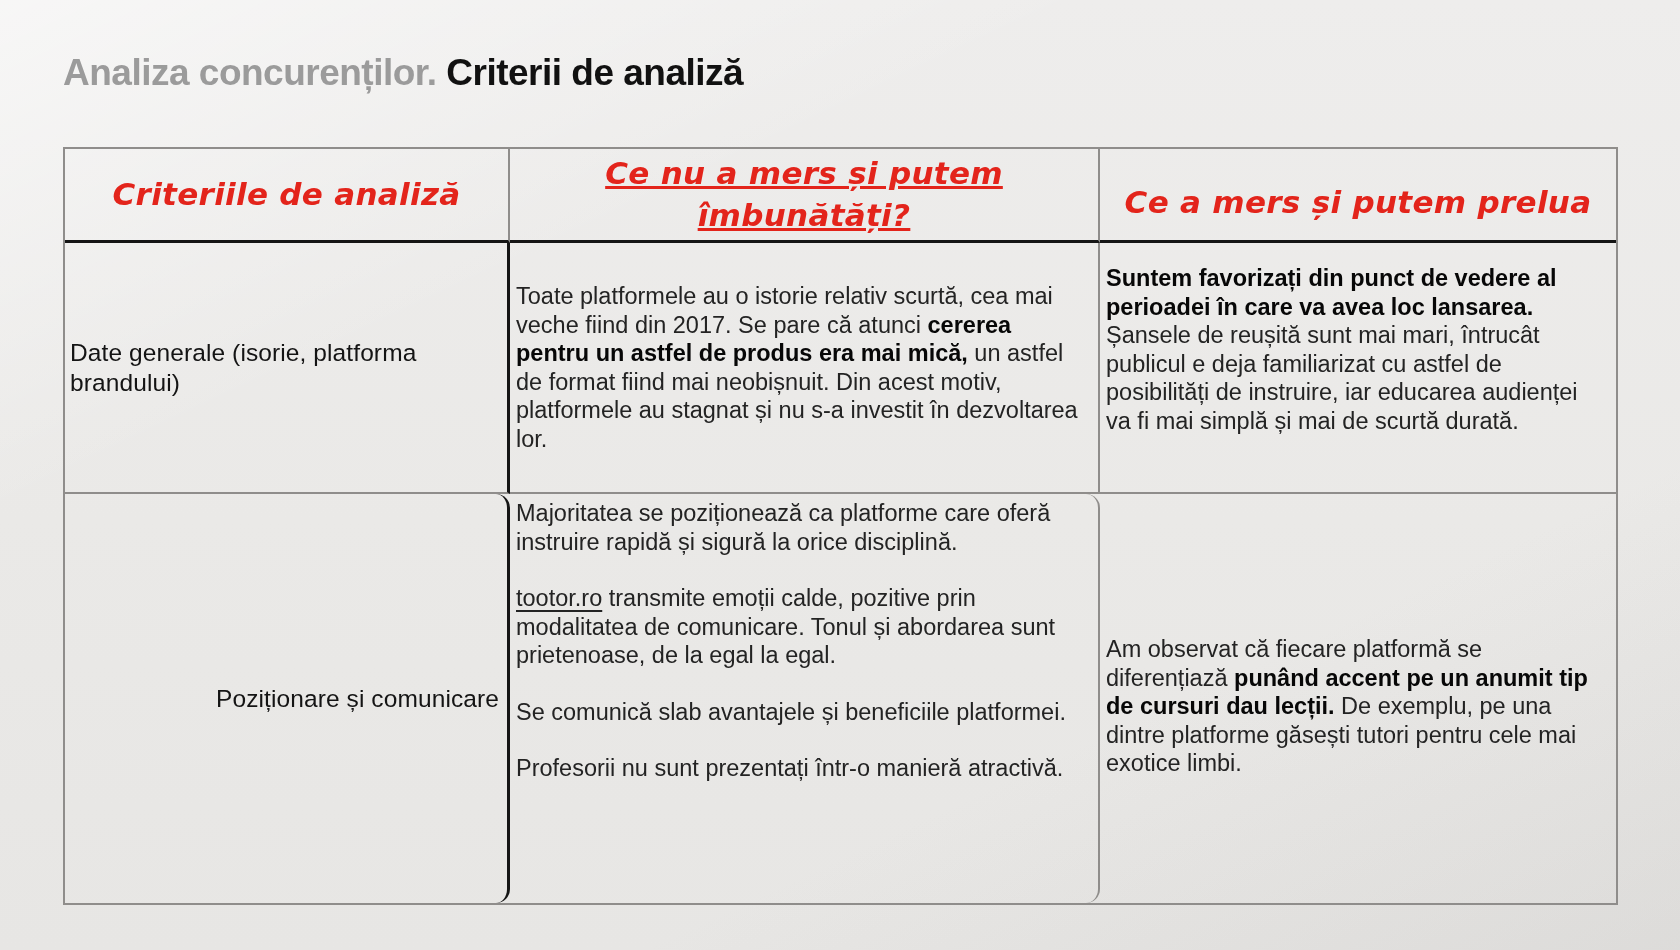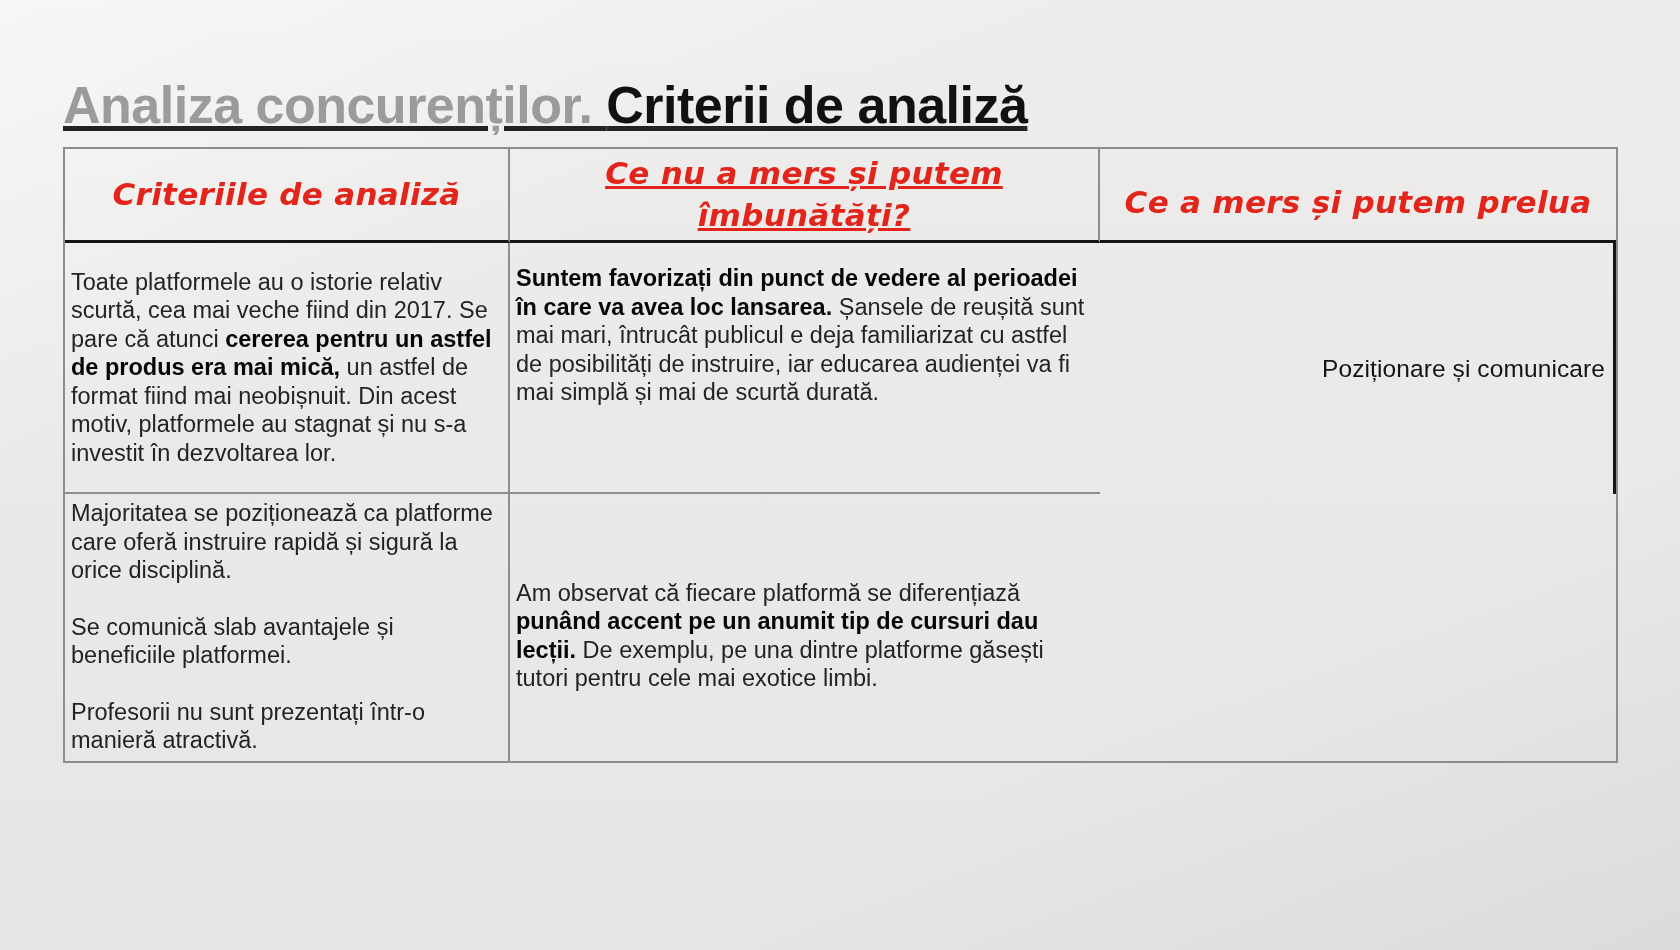--- a/index.html
+++ b/index.html
@@ -6,42 +6,41 @@
   body{
     width:1680px;height:950px;overflow:hidden;position:relative;
     font-family:"Liberation Sans", sans-serif;
     background:
       linear-gradient(155deg, rgba(255,255,255,.55) 0%, rgba(255,255,255,0) 30%),
       linear-gradient(335deg, rgba(190,188,186,.25) 0%, rgba(190,188,186,0) 28%),
       linear-gradient(180deg,#eeedec 0%, #eae9e7 55%, #e7e6e4 100%);
     color:var(--text,#232323);
   }
   .page-title{
-    position:absolute;left:63px;top:42px;
-    font-size:52px;font-weight:700;letter-spacing:-.5px;line-height:1.1;
+    position:absolute;left:63px;top:28px;
+    font-size:37px;font-weight:700;letter-spacing:-.5px;line-height:1.1;
     white-space:nowrap;
-    text-decoration:underline;
   }
   .page-title .t-gray{color:var(--title-gray,#9b9b9b);}
   .page-title .t-black{color:#111;}
 
   .analysis-table{
-    position:absolute;left:63px;top:147px;width:1555px;height:616px;
+    position:absolute;left:63px;top:147px;width:1555px;height:758px;
     box-sizing:border-box;border:2px solid #8f8d8b;
     display:grid;
     grid-template-columns:445px 590px 1fr;
     grid-template-rows:94px 251px 1fr;
   }
   .cell{
     box-sizing:border-box;position:relative;
     border-right:2px solid #8f8d8b;border-bottom:2px solid #8f8d8b;
     display:flex;flex-direction:column;
   }
   .cell.last-col{border-right:none;margin-top:16px;}
-  .cell.last-row{border-bottom:none;}
+  .cell.last-row{border-bottom:none;border-radius:14px;}
   .cell.hdr{border-bottom:3px solid #151515;align-items:center;justify-content:center;}
   .cell.divider-strong{border-right:3px solid #151515;}
   .v-center{justify-content:center;align-items:flex-end;}
   .v-top{justify-content:flex-start;}
 
   .hdr-text{
     font-family:"DejaVu Sans", cursive;
     font-style:italic;font-weight:700;
     color:var(--red,#e3241b);
     font-size:31px;line-height:1.35;text-align:center;
@@ -70,32 +69,36 @@
   <div class="cell hdr">
     <div class="hdr-text">Criteriile de analiză</div>
   </div>
   <div class="cell hdr">
     <div class="hdr-text wrap2">Ce nu a mers și putem îmbunătăți?</div>
   </div>
   <div class="cell hdr last-col">
     <div class="hdr-text">Ce a mers și putem prelua</div>
   </div>
 
+  <div class="cell divider-strong criteria-cell v-center">
+    <div class="criteria-label">Date generale (isorie, platforma brandului)</div>
+  </div>
   <div class="cell rich-cell v-center">
       <p class="para"><span>Toate platformele au o istorie relativ scurtă, cea mai veche fiind din 2017. Se pare că atunci </span><span class="b">cererea pentru un astfel de produs era mai mică,</span><span> un astfel de format fiind mai neobișnuit. Din acest motiv, platformele au stagnat și nu s-a investit în dezvoltarea lor.</span></p>
     </div>
   <div class="cell rich-cell v-top pad-top-row1 last-col">
       <p class="para"><span class="b">Suntem favorizați din punct de vedere al perioadei în care va avea loc lansarea.</span><span> Șansele de reușită sunt mai mari, întrucât publicul e deja familiarizat cu astfel de posibilități de instruire, iar educarea audienței va fi mai simplă și mai de scurtă durată.</span></p>
     </div>
 
   <div class="cell divider-strong criteria-cell v-center last-row">
     <div class="criteria-label">Poziționare și comunicare</div>
   </div>
   <div class="cell rich-cell v-top last-row">
       <p class="para"><span>Majoritatea se poziționează ca platforme care oferă instruire rapidă și sigură la orice disciplină.</span></p>
+      <p class="para"><span class="u">tootor.ro</span><span> transmite emoții calde, pozitive prin modalitatea de comunicare. Tonul și abordarea sunt prietenoase, de la egal la egal.</span></p>
       <p class="para"><span>Se comunică slab avantajele și beneficiile platformei.</span></p>
       <p class="para"><span>Profesorii nu sunt prezentați într-o manieră atractivă.</span></p>
     </div>
   <div class="cell rich-cell v-center last-col last-row">
       <p class="para"><span>Am observat că fiecare platformă se diferențiază </span><span class="b">punând accent pe un anumit tip de cursuri dau lecții.</span><span> De exemplu, pe una dintre platforme găsești tutori pentru cele mai exotice limbi.</span></p>
     </div>
 
 </div>
 
 </body></html>

